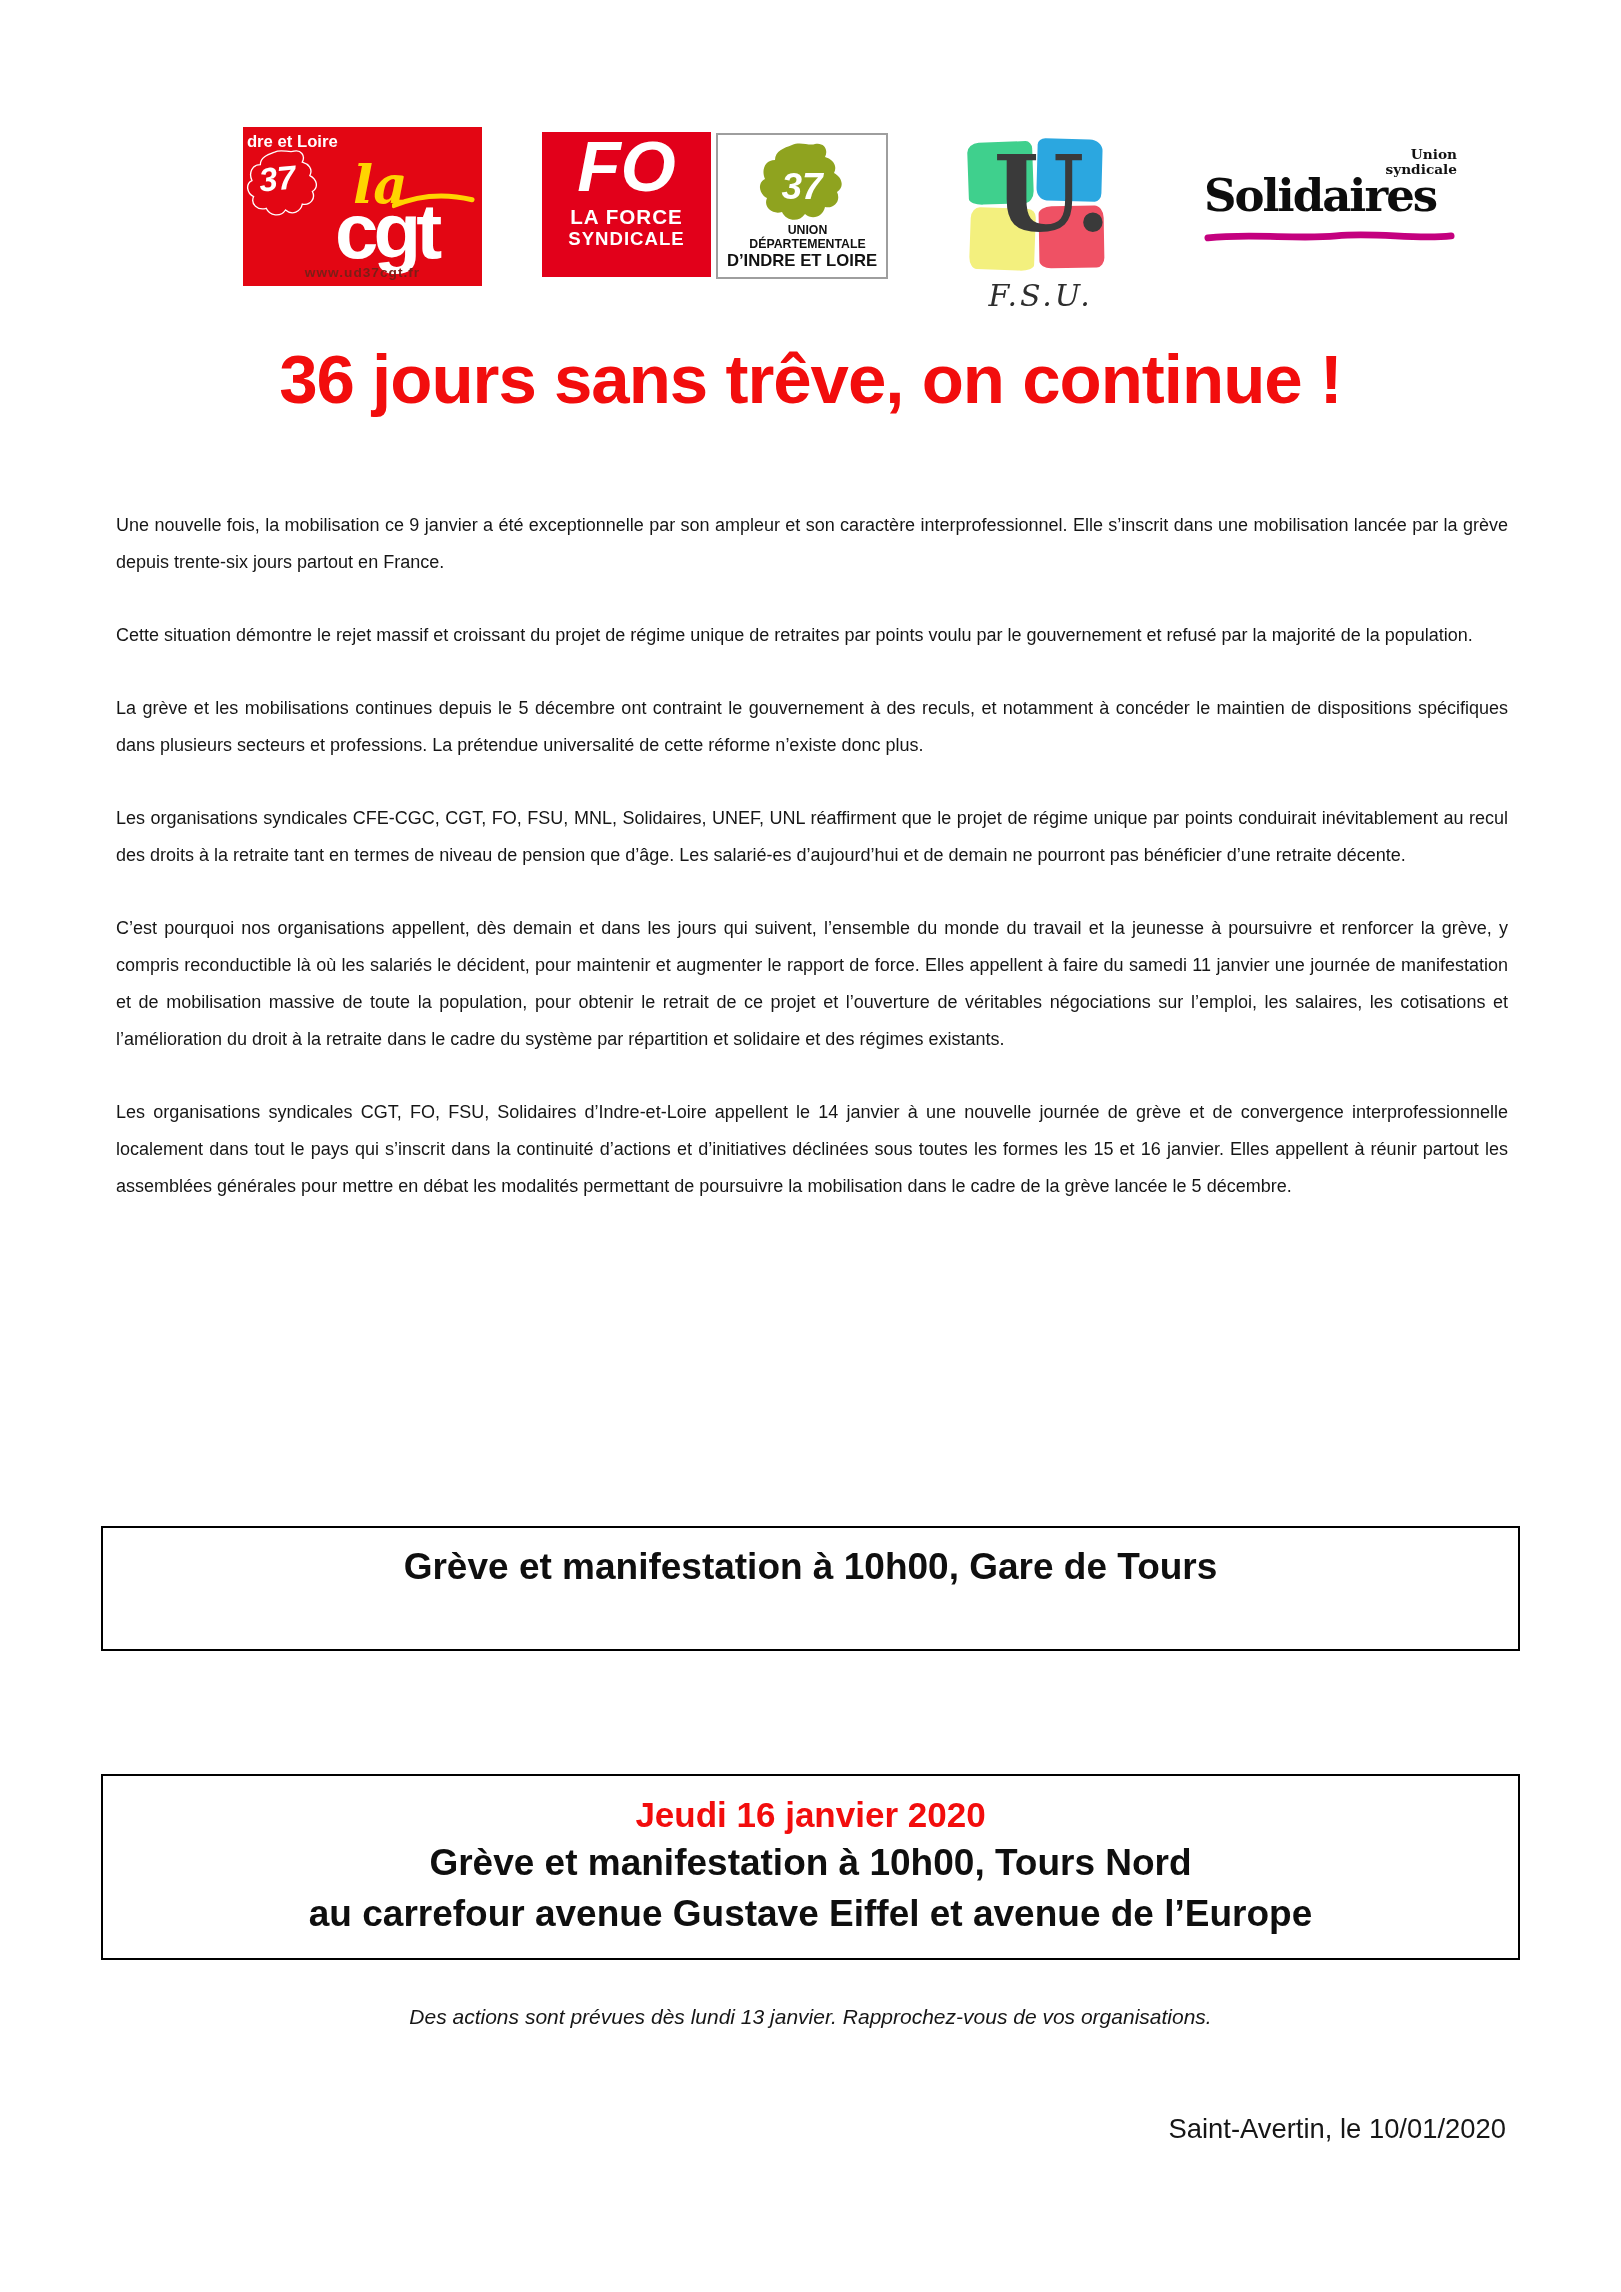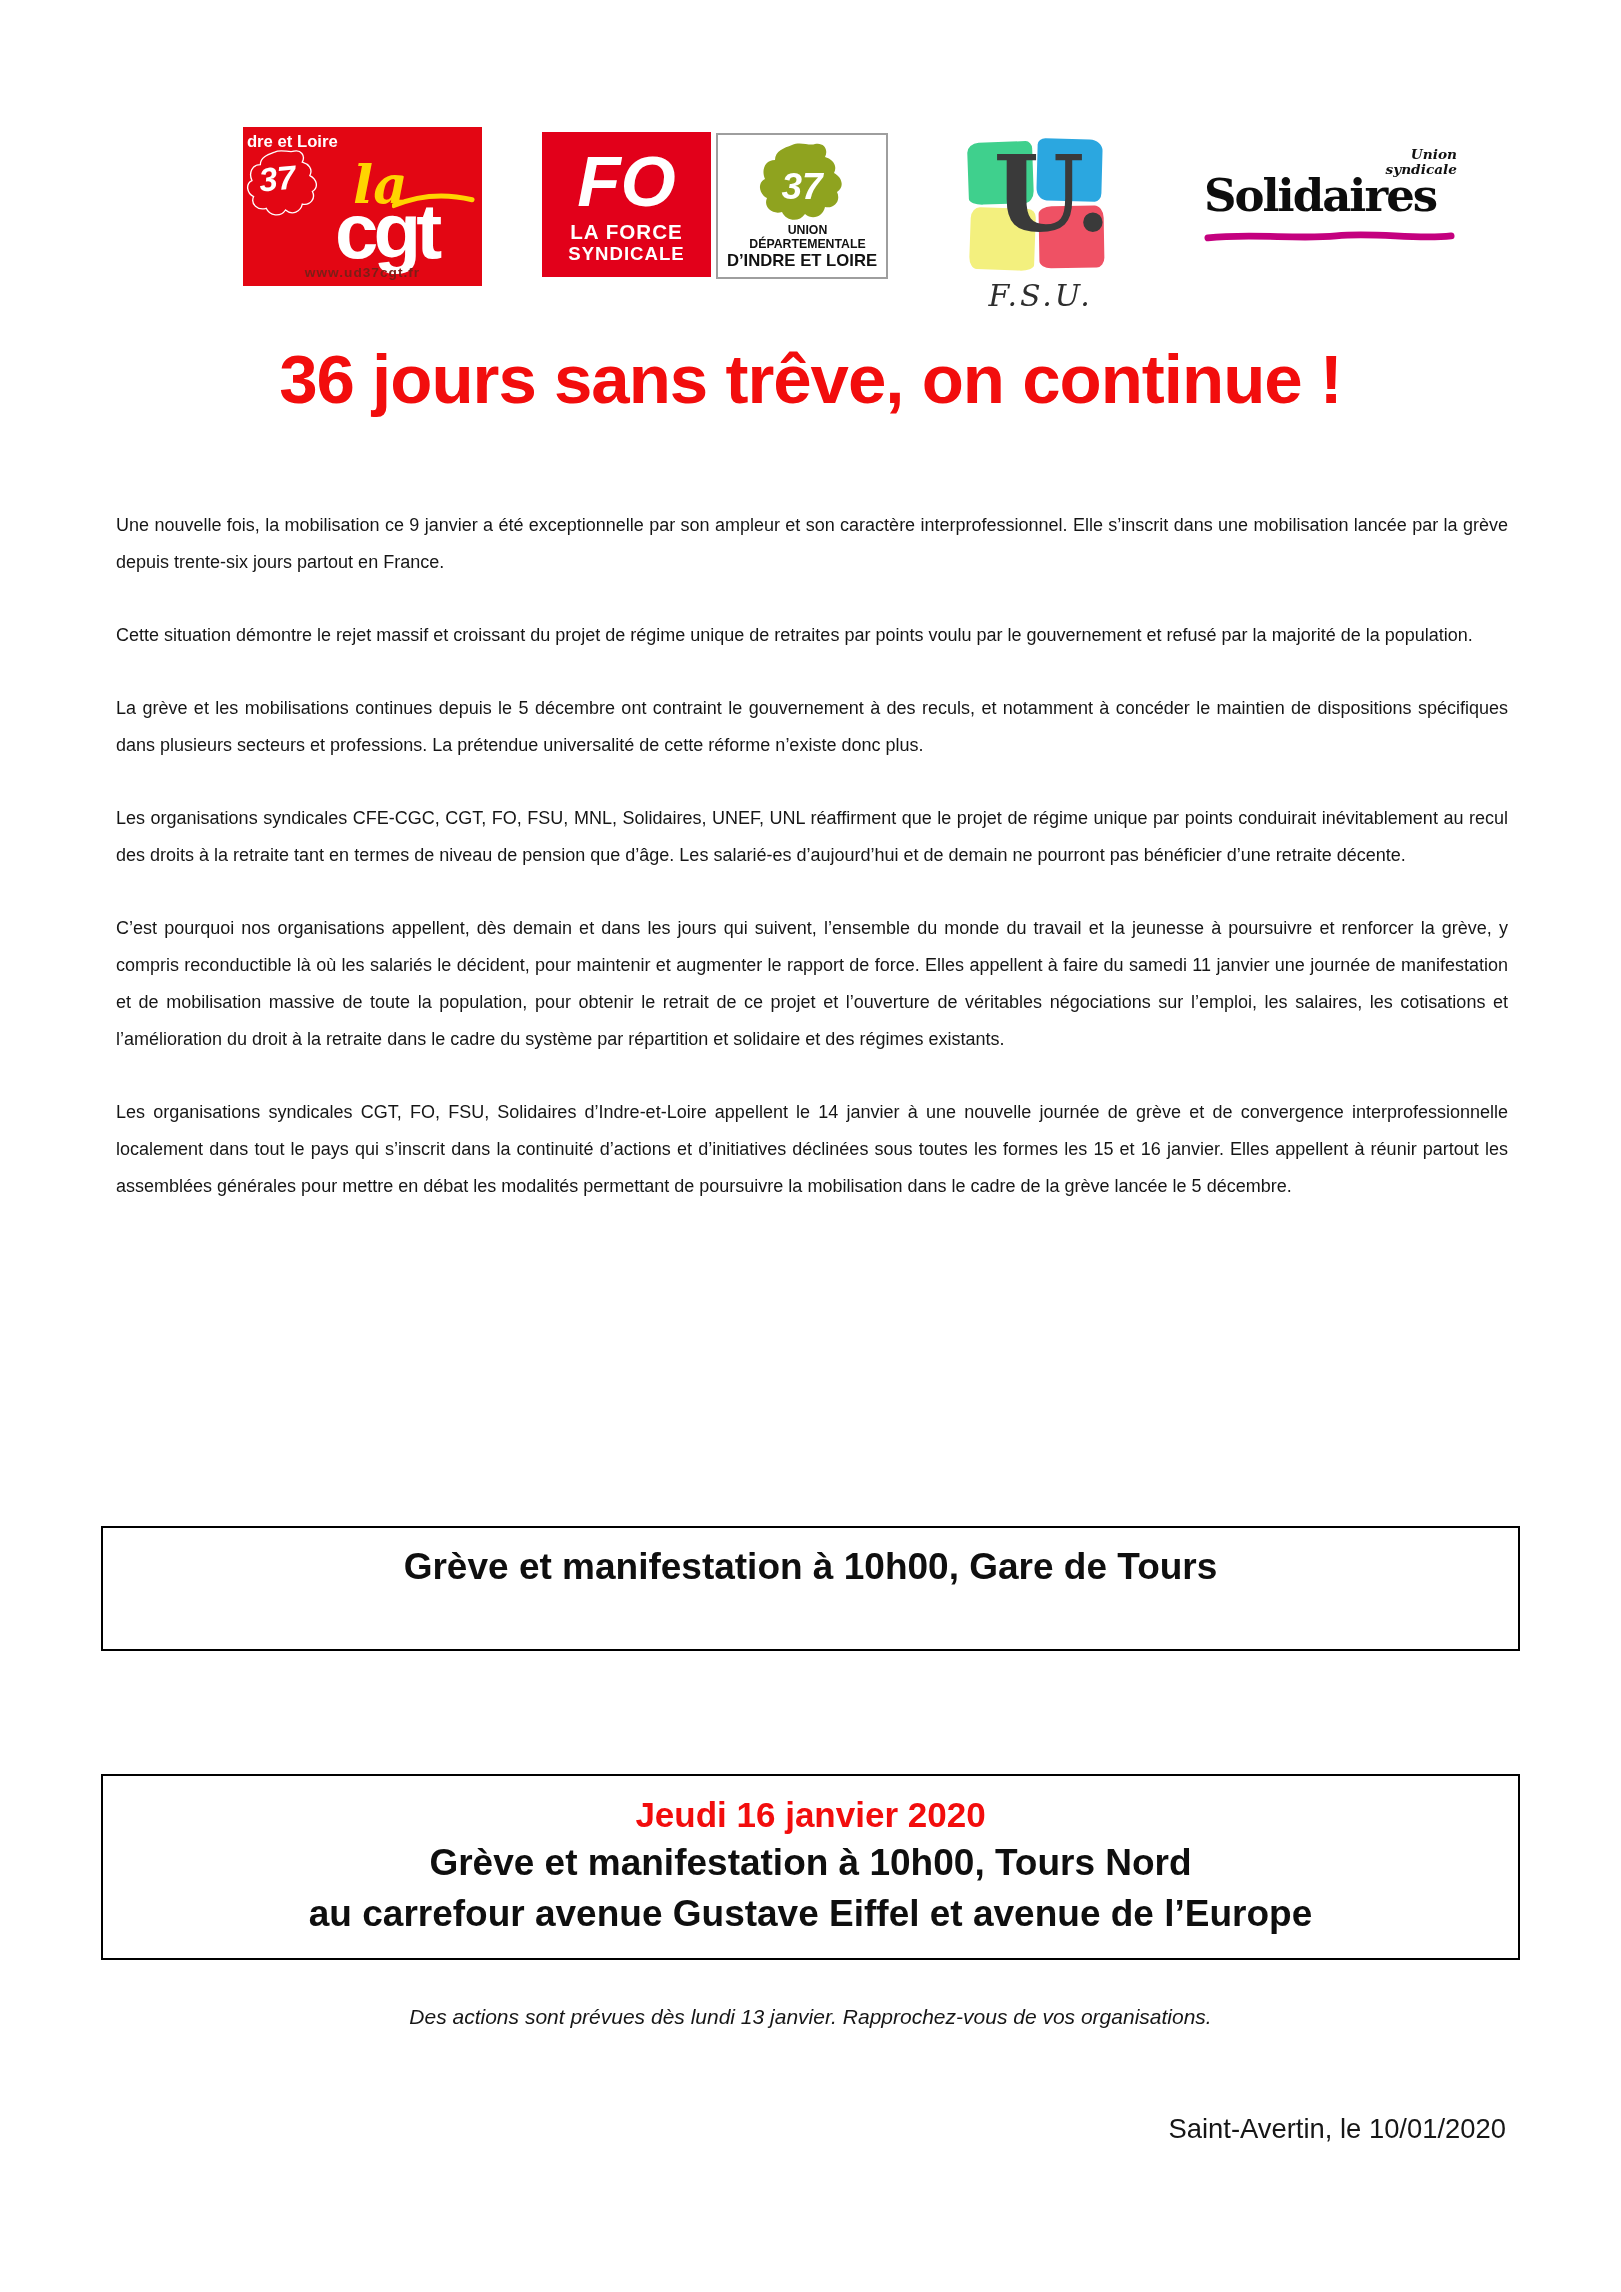--- a/index.html
+++ b/index.html
@@ -17,42 +17,42 @@
   .cgt-map path { fill:none; stroke:#ffffff; stroke-width:1.6; }
   .cgt-37 { position:absolute; left:15.7px; top:33px; font-style:italic; font-weight:bold; font-size:33px; color:#fff; transform:rotate(-6deg); }
   .cgt-la { position:absolute; left:110px; top:25.5px; font-family:"DejaVu Serif", serif; font-style:italic; font-weight:bold; font-size:53px; color:#ffd400; }
   .cgt-la-swash { position:absolute; left:149px; top:61px; width:84px; height:23.5px; }
   .cgt-la-swash path { fill:none; stroke:#ffd400; stroke-width:5; stroke-linecap:round; }
   .cgt-name { position:absolute; left:92px; top:65px; font-weight:bold; font-size:78px; line-height:78px; letter-spacing:-4.9px; color:#fff; }
   .cgt-url { position:absolute; left:0; right:0; bottom:5.9px; text-align:center; font-weight:bold; font-size:13.7px; letter-spacing:1px; color:#7a1f17; }
 
   .logo-fo { left:542px; top:132px; width:169px; height:145px; background:#e2001a;
              display:flex; flex-direction:column; align-items:center; }
-  .fo-name { margin-top:16px; font-style:italic; font-weight:bold; font-size:71px; line-height:67px; color:#fff; }
+  .fo-name { margin-top:1px; font-style:italic; font-weight:bold; font-size:71px; line-height:67px; color:#fff; }
   .fo-line1 { margin-top:5.9px; font-weight:bold; font-size:20.6px; line-height:22.5px; letter-spacing:1px; color:#fff; }
   .fo-line2 { font-weight:bold; font-size:18.6px; line-height:21.6px; letter-spacing:1px; color:#fff; }
 
   .logo-ud { left:716px; top:133px; width:172px; height:146px; background:#fff; border:2px solid #9e9e9e; box-sizing:border-box; }
   .ud-map { position:absolute; left:27.4px; top:3.9px; width:114px; height:100px; }
   .ud-map path { fill:#8fa31f; }
   .ud-37 { position:absolute; left:0; right:0; top:31px; text-align:center; font-style:italic; font-weight:bold; font-size:37px; color:#fff; }
   .ud-line1 { position:absolute; left:11px; right:0; bottom:26.5px; text-align:center; font-weight:bold; font-size:12.3px; color:#111; }
   .ud-line2 { position:absolute; left:0; right:0; bottom:5.9px; text-align:center; font-weight:bold; font-size:16.7px; color:#111; }
 
   .logo-fsu { left:968px; top:139px; width:145px; height:174px; }
   .fsu-sq { position:absolute; width:65px; height:62px; }
   .sq-green  { left:0;    top:2.9px;  background:#3fd08d; border-radius:18% 10% 14% 22% / 16% 12% 20% 10%; transform:rotate(-2deg); }
   .sq-blue   { left:69px; top:0;    background:#2ba7e0; border-radius:12% 20% 10% 16% / 10% 18% 14% 20%; transform:rotate(1.5deg); }
   .sq-yellow { left:2px;  top:69px; background:#f3f07e; border-radius:14% 12% 22% 12% / 18% 14% 10% 20%; transform:rotate(2deg); }
   .sq-pink   { left:71px; top:67px; background:#ef5164; border-radius:20% 14% 12% 18% / 12% 20% 16% 12%; transform:rotate(-1deg); }
   .fsu-u { position:absolute; left:25.5px; top:2px; font-family:"DejaVu Serif", serif; font-weight:bold; font-size:104px; line-height:108px; color:#3a3a3a; }
   .fsu-caption { position:absolute; left:0; right:0; top:139px; text-align:center; font-family:"DejaVu Serif", serif; font-style:italic; font-size:30px; letter-spacing:2.9px; color:#2e2e2e; }
 
   .logo-solidaires { left:1204px; top:147px; width:255px; height:100px; }
-  .sol-tagline { position:absolute; right:2px; top:0; text-align:right; font-family:"DejaVu Serif", serif; font-weight:bold; font-size:13.7px; line-height:14.7px; color:#111;font-style:italic; }
+  .sol-tagline { position:absolute; right:2px; top:0; text-align:right; font-family:"DejaVu Serif", serif; font-weight:bold; font-size:13.7px; line-height:14.7px; color:#111; }
   .sol-tagline span { display:block; }
   .sol-name { position:absolute; left:0; top:21.6px; font-family:"DejaVu Serif", serif; font-weight:bold; font-size:45px; letter-spacing:-2px; color:#0d0d0d; }
   .sol-underline { position:absolute; left:0; top:82px; width:251px; height:15.7px; }
   .sol-underline path { fill:none; stroke:#c4017f; stroke-width:7; stroke-linecap:round; }
 
   
   .title { position:absolute; left:0; top:341px; width:100%; margin:0; text-align:center;
            font-size:69px; line-height:78px; font-weight:bold; letter-spacing:-1px; color:#f20d0d; }
 
   

